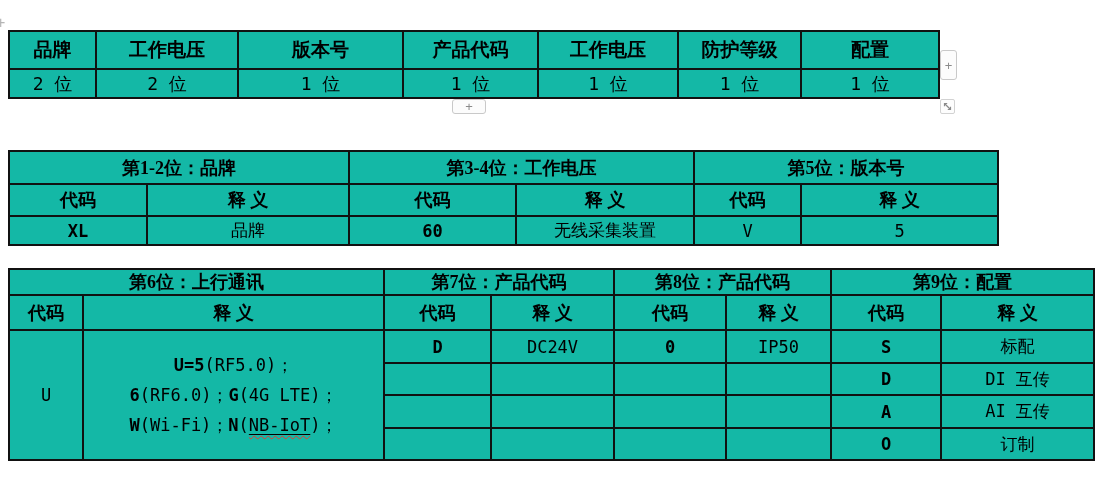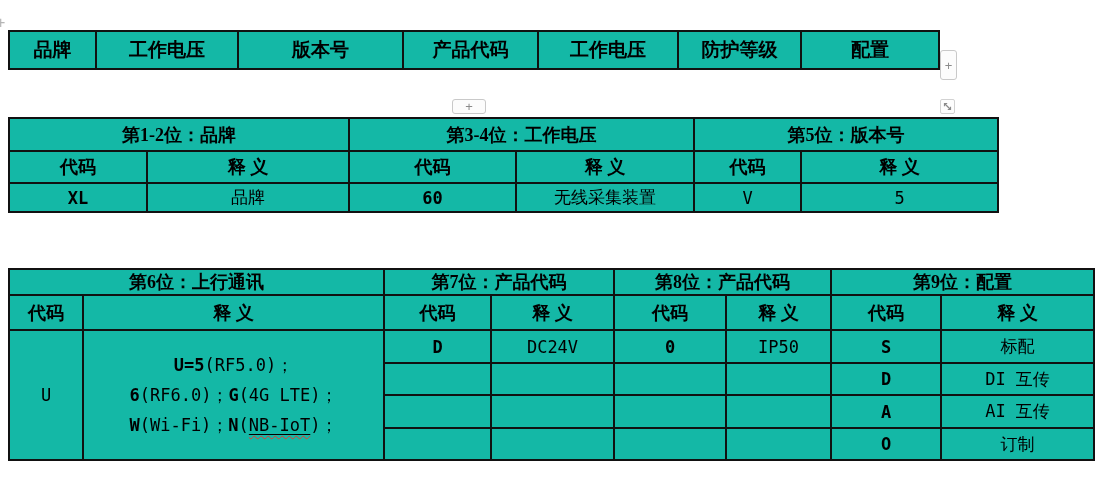--- a/index.html
+++ b/index.html
@@ -75,38 +75,47 @@
   <tbody>
       <tr style="height:38px">
     <th>品牌</th>
     <th>工作电压</th>
     <th>版本号</th>
     <th>产品代码</th>
     <th>工作电压</th>
     <th>防护等级</th>
     <th>配置</th>
   </tr>
+  <tr style="height:29px">
+    <td class="mono">2 位</td>
+    <td class="mono">2 位</td>
+    <td class="mono">1 位</td>
+    <td class="mono">1 位</td>
+    <td class="mono">1 位</td>
+    <td class="mono">1 位</td>
+    <td class="mono">1 位</td>
+  </tr>
 </tbody>
   </table>
 
 <div class="wbtn plus-below">
   <span>+</span>
 </div>
 <div class="wbtn plus-right">
   <span>+</span>
 </div>
 <div class="resize">
   <svg width="11" height="11" viewBox="0 0 11 11">
     <path d="M2.5 2.5 L8.5 8.5" stroke="#8a8a8a" stroke-width="1.2" fill="none"></path>
     <path d="M2.5 5.2 L2.5 2.5 L5.2 2.5" stroke="#8a8a8a" stroke-width="1.2" fill="none"></path>
     <path d="M8.5 5.8 L8.5 8.5 L5.8 8.5" stroke="#8a8a8a" stroke-width="1.2" fill="none"></path>
   </svg>
 </div>
 
-<table class="t t2" style="left:8px;top:117px;width:989px;">
+<table class="t t2" style="left:8px;top:150px;width:989px;">
   <colgroup>
     <col style="width:138px">
       <col style="width:202px">
       <col style="width:167px">
     <col style="width:178px">
       <col style="width:107px">
       <col style="width:197px">
   </colgroup>
   <tbody>
       <tr style="height:33px">

